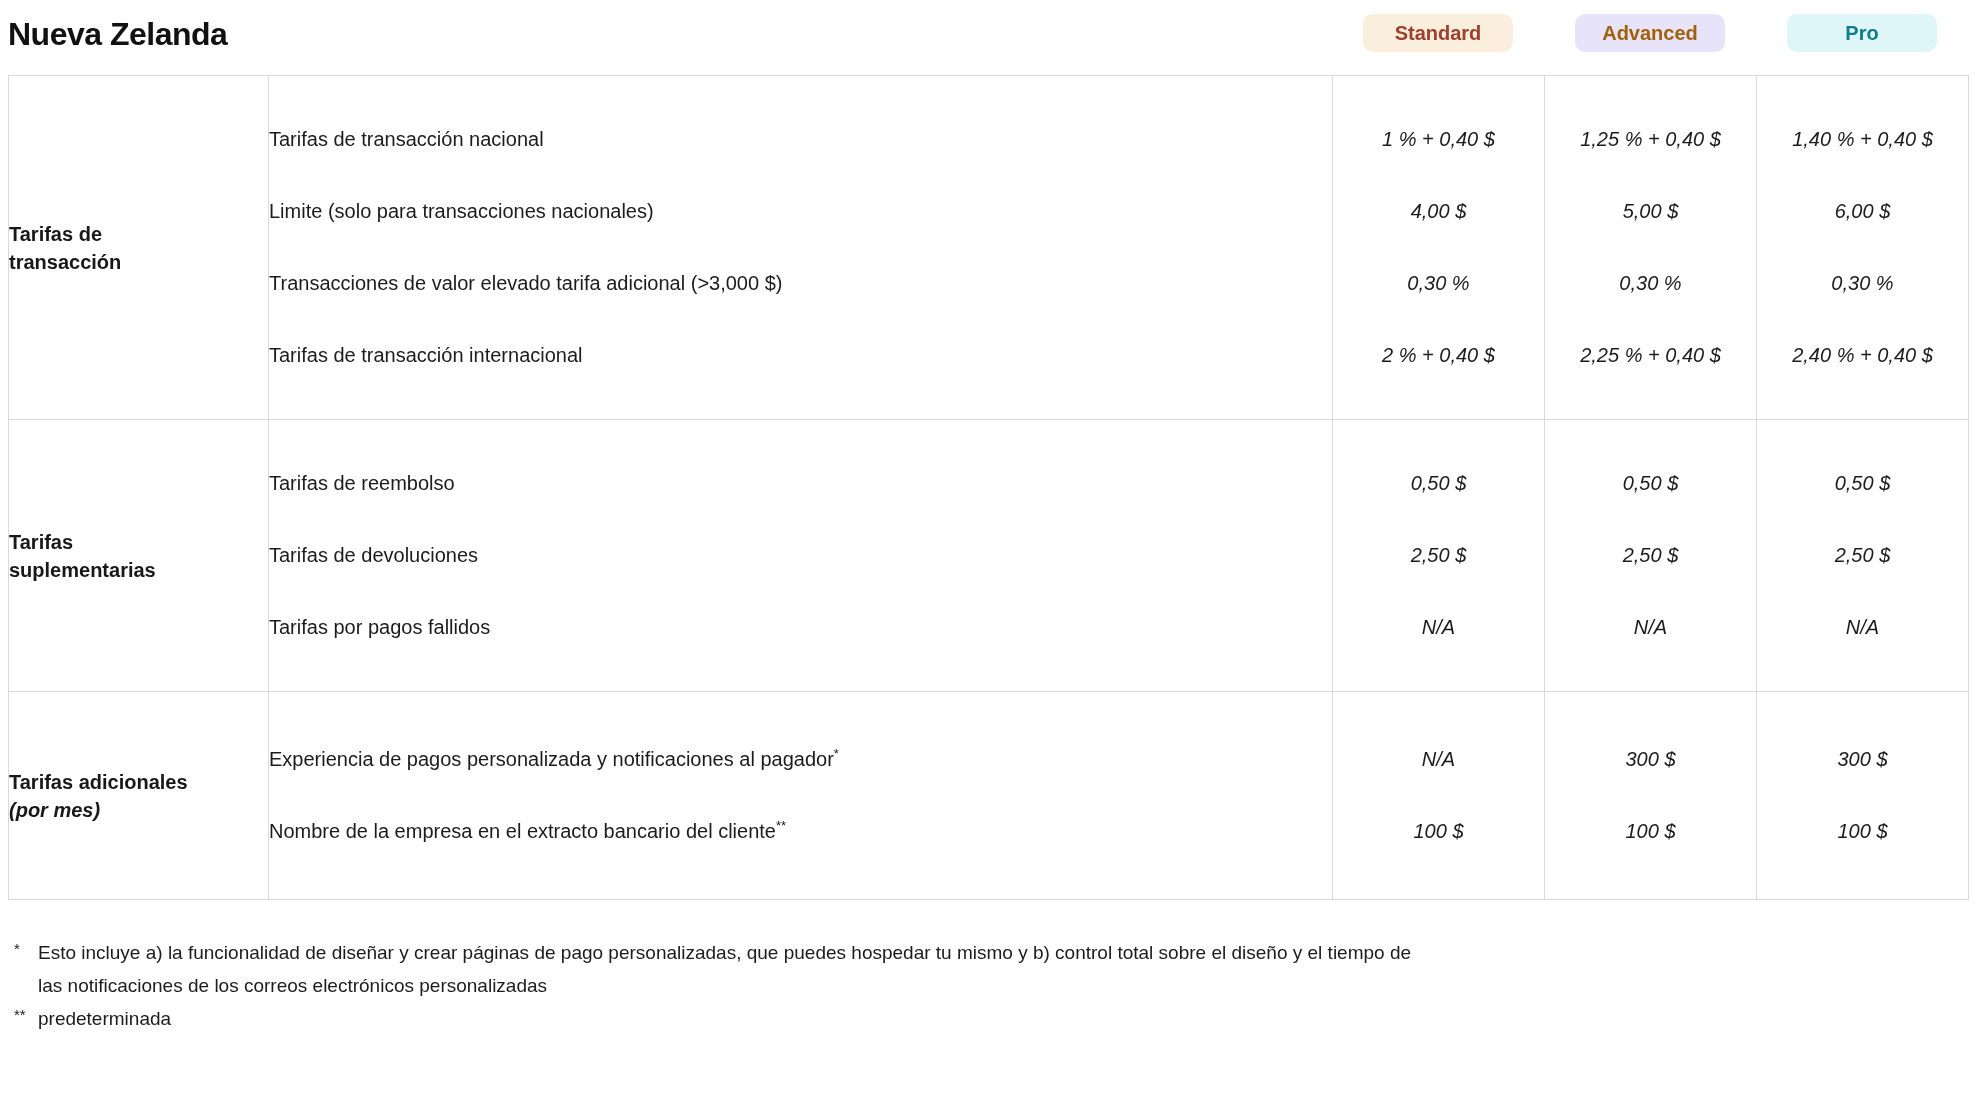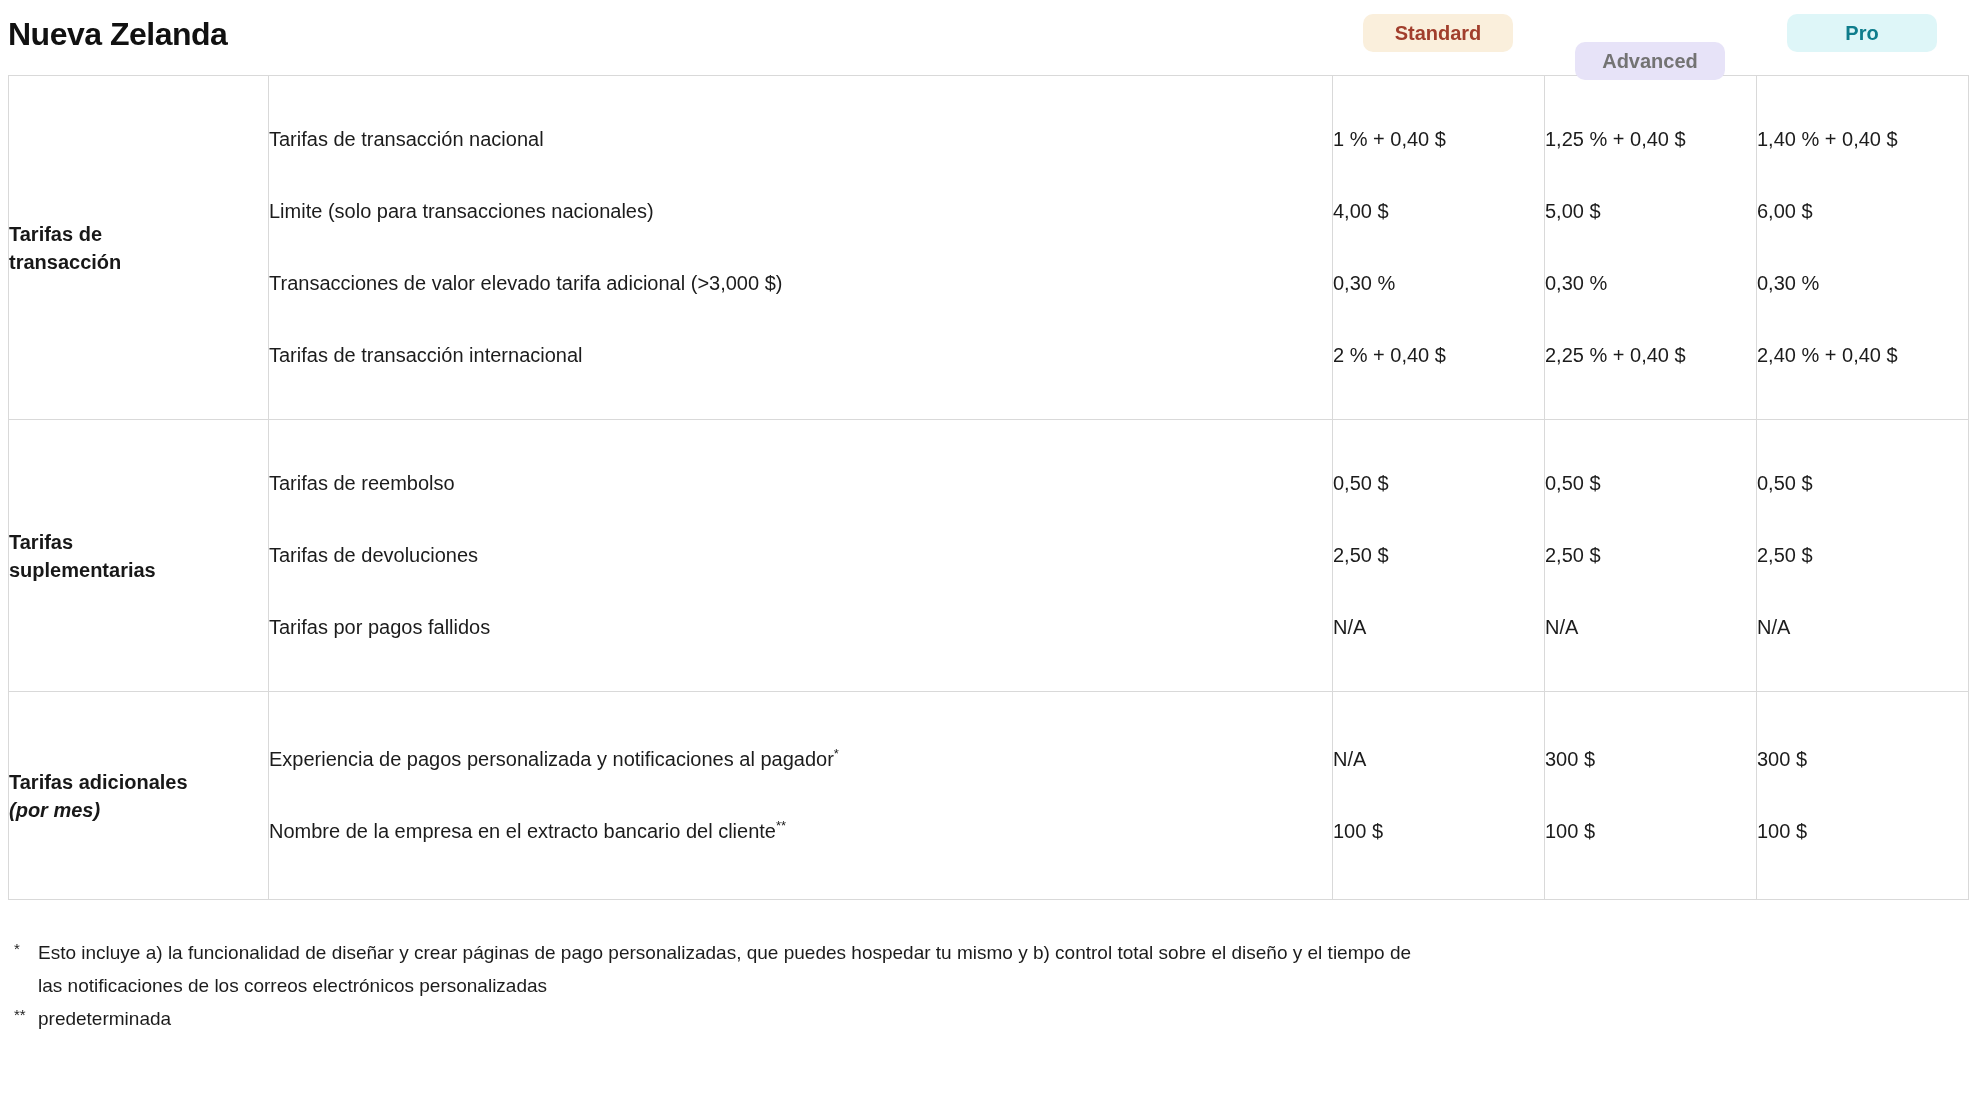--- a/index.html
+++ b/index.html
@@ -51,40 +51,41 @@
   th.group-label .italic { font-style: italic; }
 
   td.desc {
     font-size: 20px;
     text-align: left;
   }
   td.desc sup { font-size: 13px; vertical-align: super; line-height: 0; }
 
   td.val {
     border-left: 1px solid #d9d9d9;
-    text-align: left;
+    text-align: center;
     font-size: 20px;
+    font-style: italic;
   }
 
   
   .footnotes { margin: 36px 0 0 8px; }
   .footnote { position: relative; padding-left: 30px; font-size: 19px; line-height: 33px; color: #1c1c1c; }
   .footnote .fn-marker {
     position: absolute; left: 6px; top: -4px;
     font-size: 15px;
   }
   .footnote .fn-line { display: block; }
 </style>
 </head>
 <body>
 
 <div class="header">
   <div class="page-title">Nueva Zelanda</div>
   <div class="plan-badge badge-standard" style="background: rgb(250, 239, 220); color: rgb(161, 62, 44);">Standard</div>
-  <div class="plan-badge badge-advanced" style="background: rgb(231, 227, 248); color: #737373; margin-top: 28px;">Advanced</div>
+  <div class="plan-badge badge-advanced" style="background: rgb(231, 227, 248); color: #a16207;">Advanced</div>
   <div class="plan-badge badge-pro" style="background: rgb(222, 246, 248); color: rgb(14, 125, 140);">Pro</div>
 </div>
 
 <table class="pricing">
   <colgroup>
     <col style="width:260px">
       <col style="width:1064px">
     <col style="width:212px">
       <col style="width:212px">
       <col style="width:212px">

